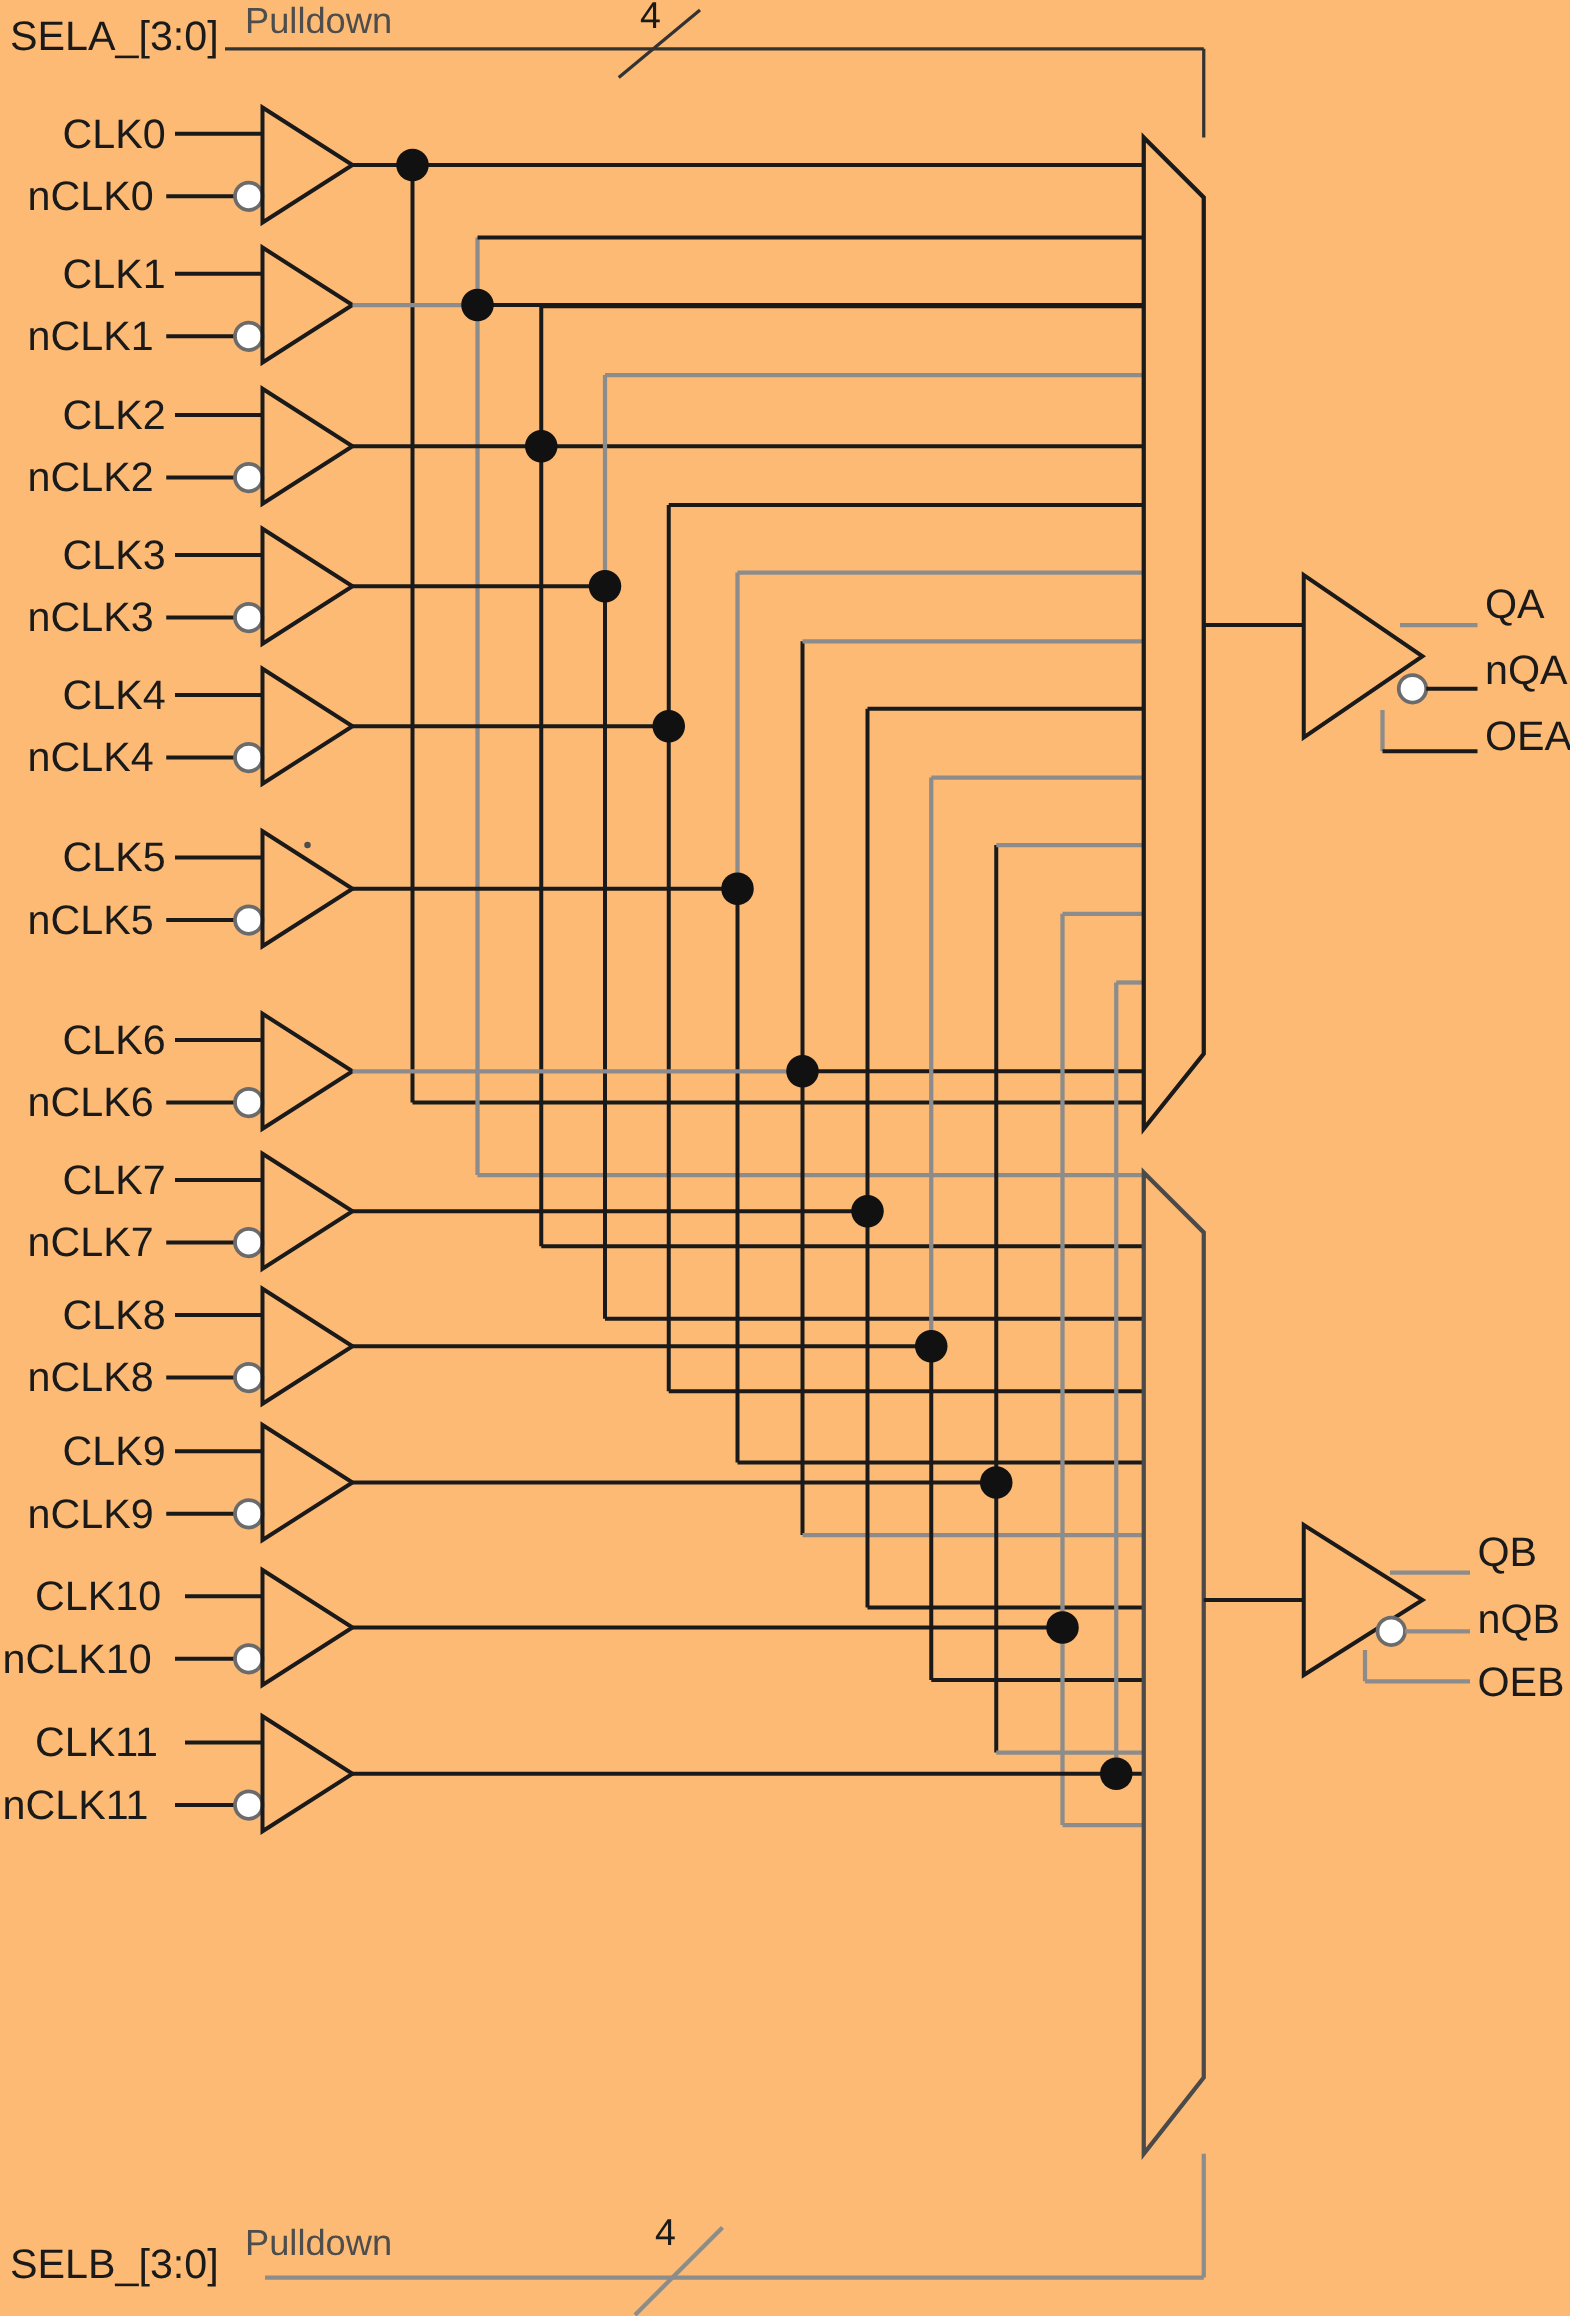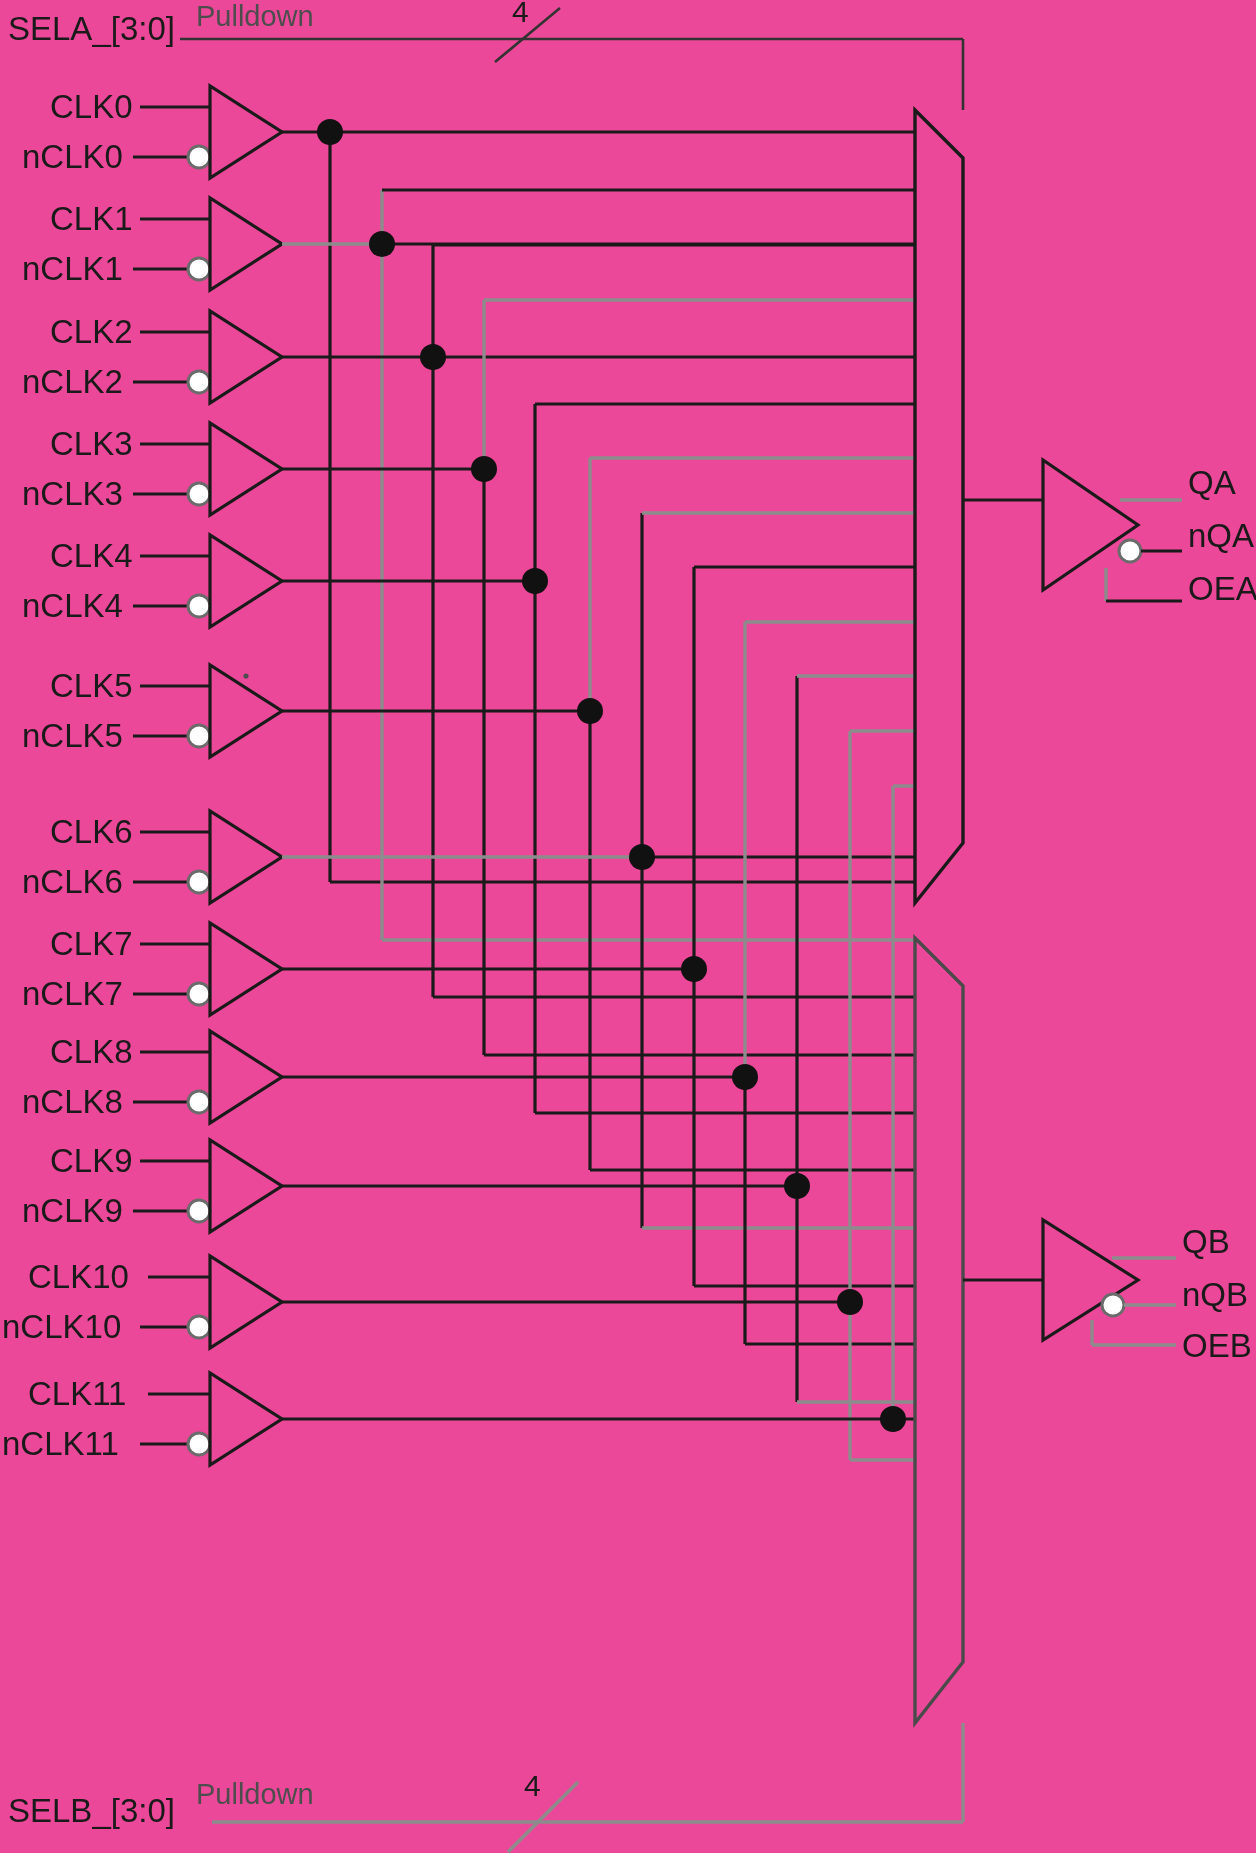--- a/index.html
+++ b/index.html
@@ -1,17 +1,17 @@
 <!DOCTYPE html>
 <html><head>
 <meta charset="utf-8">
 <style>
   html,body{margin:0;padding:0;background:#ffffff;}
   body{font-family:"Liberation Sans", sans-serif;}
-  #root{position:relative;width:1256px;height:1853px;background:#ec4899;overflow:hidden;}
+  #root{position:relative;width:1256px;height:1853px;background:#fdba74;overflow:hidden;}
   svg{display:block;}
   text{font-family:"Liberation Sans", sans-serif;}
   .lbl{font-size:33px;fill:#1a1a1a;}
   .lbl-sm{font-size:29px;fill:#4d4d4d;}
   .lbl-bus{font-size:33px;fill:#1a1a1a;}
   .lbl-num{font-size:30px;fill:#1a1a1a;}
   .wire{stroke:#1a1a1a;stroke-width:3.2;fill:none;stroke-linecap:butt;}
   .wire-gray{stroke:#8c8c8c;stroke-width:3.4;fill:none;}
   .wire-thin{stroke:#333333;stroke-width:2.6;fill:none;}
   .tri{stroke:#1a1a1a;stroke-width:3.2;fill:none;stroke-linejoin:miter;}

